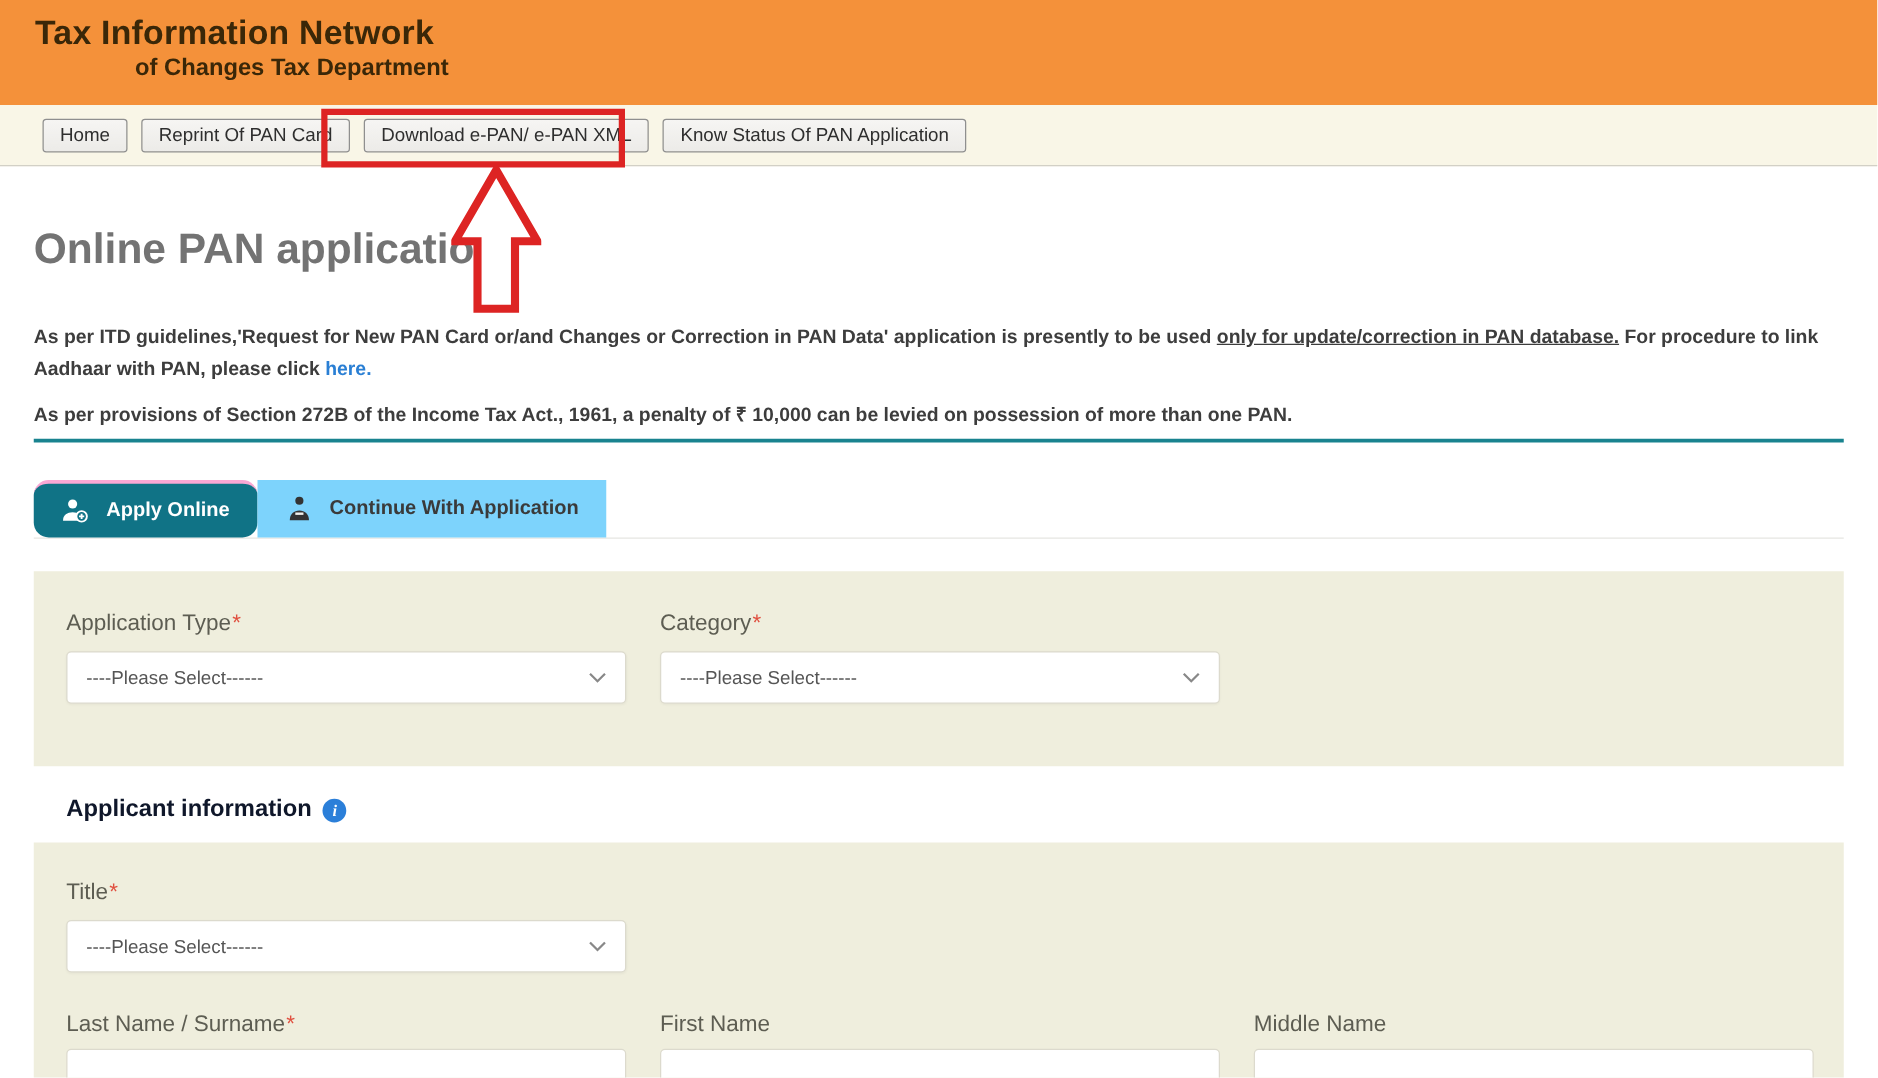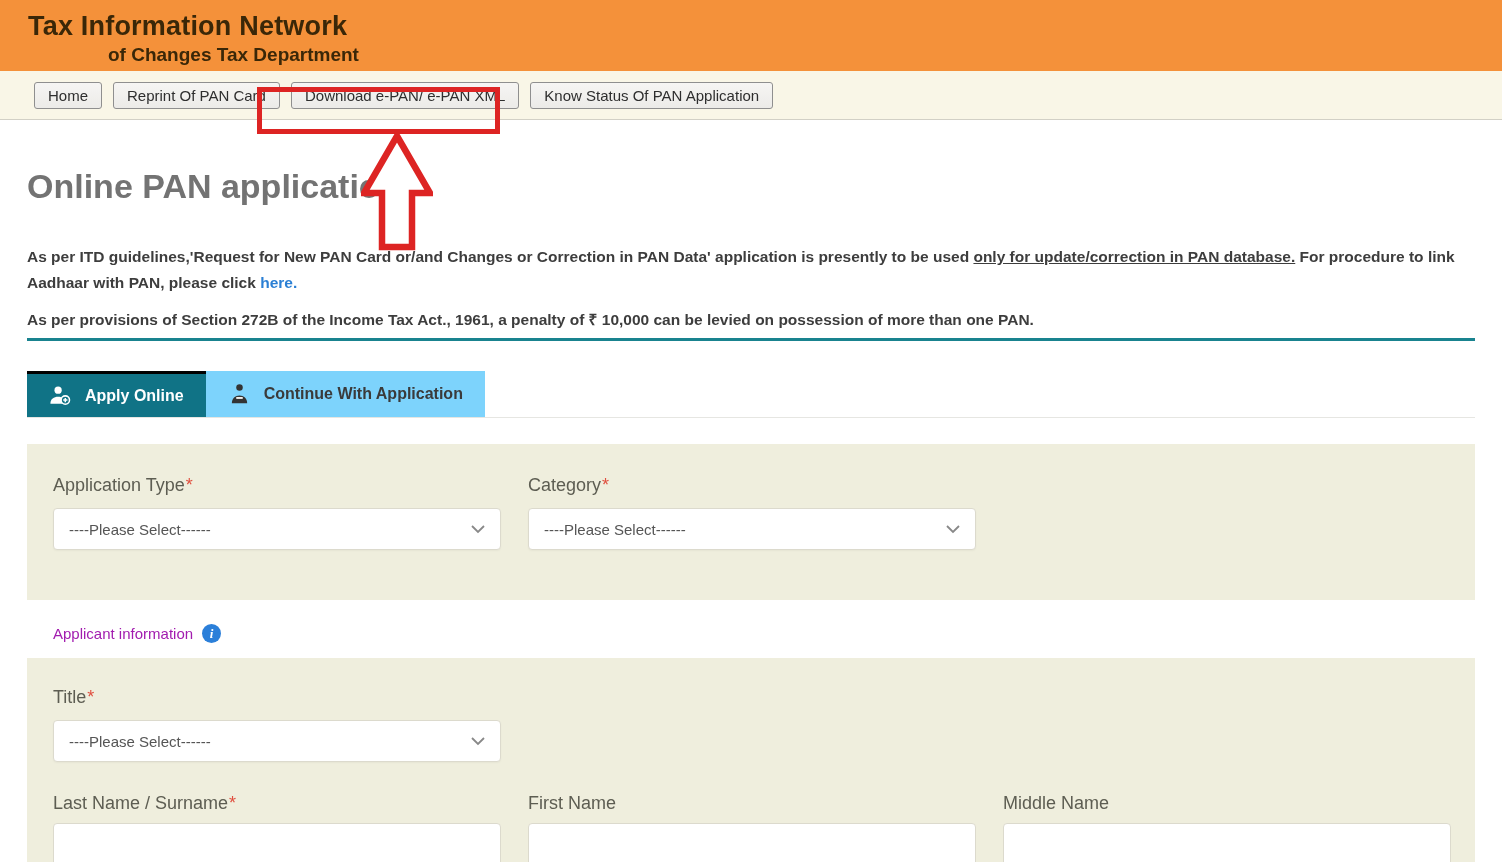--- a/index.html
+++ b/index.html
@@ -1,21 +1,21 @@
 <!DOCTYPE html>
 <html><head>
 <meta charset="utf-8">
 <style>
   * { margin:0; padding:0; box-sizing:border-box; }
   html,body { width:1502px; height:862px; overflow:hidden; background:#fff;
               font-family:"Liberation Sans", sans-serif; }
   .page { position:relative; width:1502px; height:862px; }
 
   
-  .site-header { height:71px; background:#f4913a; padding:11px 0 16px 28px; }
+  .site-header { height:84px; background:#f4913a; padding:11px 0 16px 28px; }
   .site-title   { font-size:27px; font-weight:700; color:#3a2708; letter-spacing:.2px; }
   .site-subtitle{ font-size:19px; font-weight:700; color:#3a2708; margin:2px 0 0 80px; }
 
   
   .navbar { height:49px; background:#f9f6e7; border-bottom:1px solid #d2d0c6;
             display:flex; align-items:center; padding-left:34px; gap:11px; }
   .nav-btn { font-family:"Liberation Sans", sans-serif; font-size:15px; color:#2e2e2e;
              background:linear-gradient(#f6f5f3,#ecebe8); border:1px solid #8f8f8f;
              border-radius:3px; padding:4px 13px; cursor:pointer; white-space:nowrap; }
 
@@ -31,21 +31,21 @@
   .para1 { margin-top:40px; font-size:15.5px; line-height:26px; font-weight:600; color:#3d3d3d; }
   .para1 .emph { font-weight:700; text-decoration:underline; }
   .para1 .link { color:#2a7fd4; text-decoration:none; cursor:pointer; }
   .para2 { margin-top:14px; font-size:15.5px; line-height:20px; font-weight:700; color:#3d3d3d; }
   .divider { margin-top:8px; border-top:3px solid #19838f; }
 
   
   .tabs { margin-top:30px; display:flex; border-bottom:1px solid #e6e6e2; }
   .tab { height:46px; display:flex; align-items:center; gap:13px; padding:0 22px;
          font-size:16px; font-weight:600; cursor:pointer; white-space:nowrap; }
-  .tab.active { background:#107386; color:#fff; border-top:3px solid #000000; }
+  .tab.active { background:#107386; color:#fff; border-top:3px solid #f9a8d4;border-radius:12px; }
   .tab.inactive { background:#7dd3fc; color:#3a3a3a; }
 
   
   .panel { background:#efeedd; margin-top:26px; padding:31px 26px 50px 26px; }
   .panel2 { margin-top:15px; padding:29px 26px 40px 26px; }
   .field-row { display:flex; gap:27px; }
   .col { width:448px; }
   .field-label { font-size:18px; color:#5d5d52; margin-bottom:12px; }
   .req { color:#e04f3f; margin-left:1px; }
   .select-box { height:42px; background:#fff; border:1px solid #dcdacd; border-radius:4px;
@@ -53,21 +53,21 @@
                 padding:12px 15px; font-size:15px; color:#555; cursor:pointer;
                 box-shadow:0 1px 2px rgba(0,0,0,.04); }
   .text-input { width:448px; height:60px; background:#fff; border:1px solid #dcdacd;
                 border-radius:4px; padding:8px 12px; font-size:15px; color:#333;
                 font-family:"Liberation Sans", sans-serif; }
   .names-row { margin-top:31px; }
   .names-row .field-label { margin-bottom:9px; }
 
   
   .section-heading { margin:24px 0 0 26px; display:flex; align-items:center; }
-  .section-heading .txt { font-size:15px; font-weight:400; color:#a21caf; }
+  .section-heading .txt { font-size:19px; font-weight:700; color:#0f172a; }
   .info-icon { display:inline-block; width:19px; height:19px; margin-left:9px;
                background:#2b7fd9; color:#fff; border-radius:50%;
                font-family:"Liberation Serif", serif; font-style:italic; font-weight:700;
                font-size:13px; line-height:19px; text-align:center; cursor:pointer; }
 </style>
 </head>
 <body>
 
 <div class="page">
 

